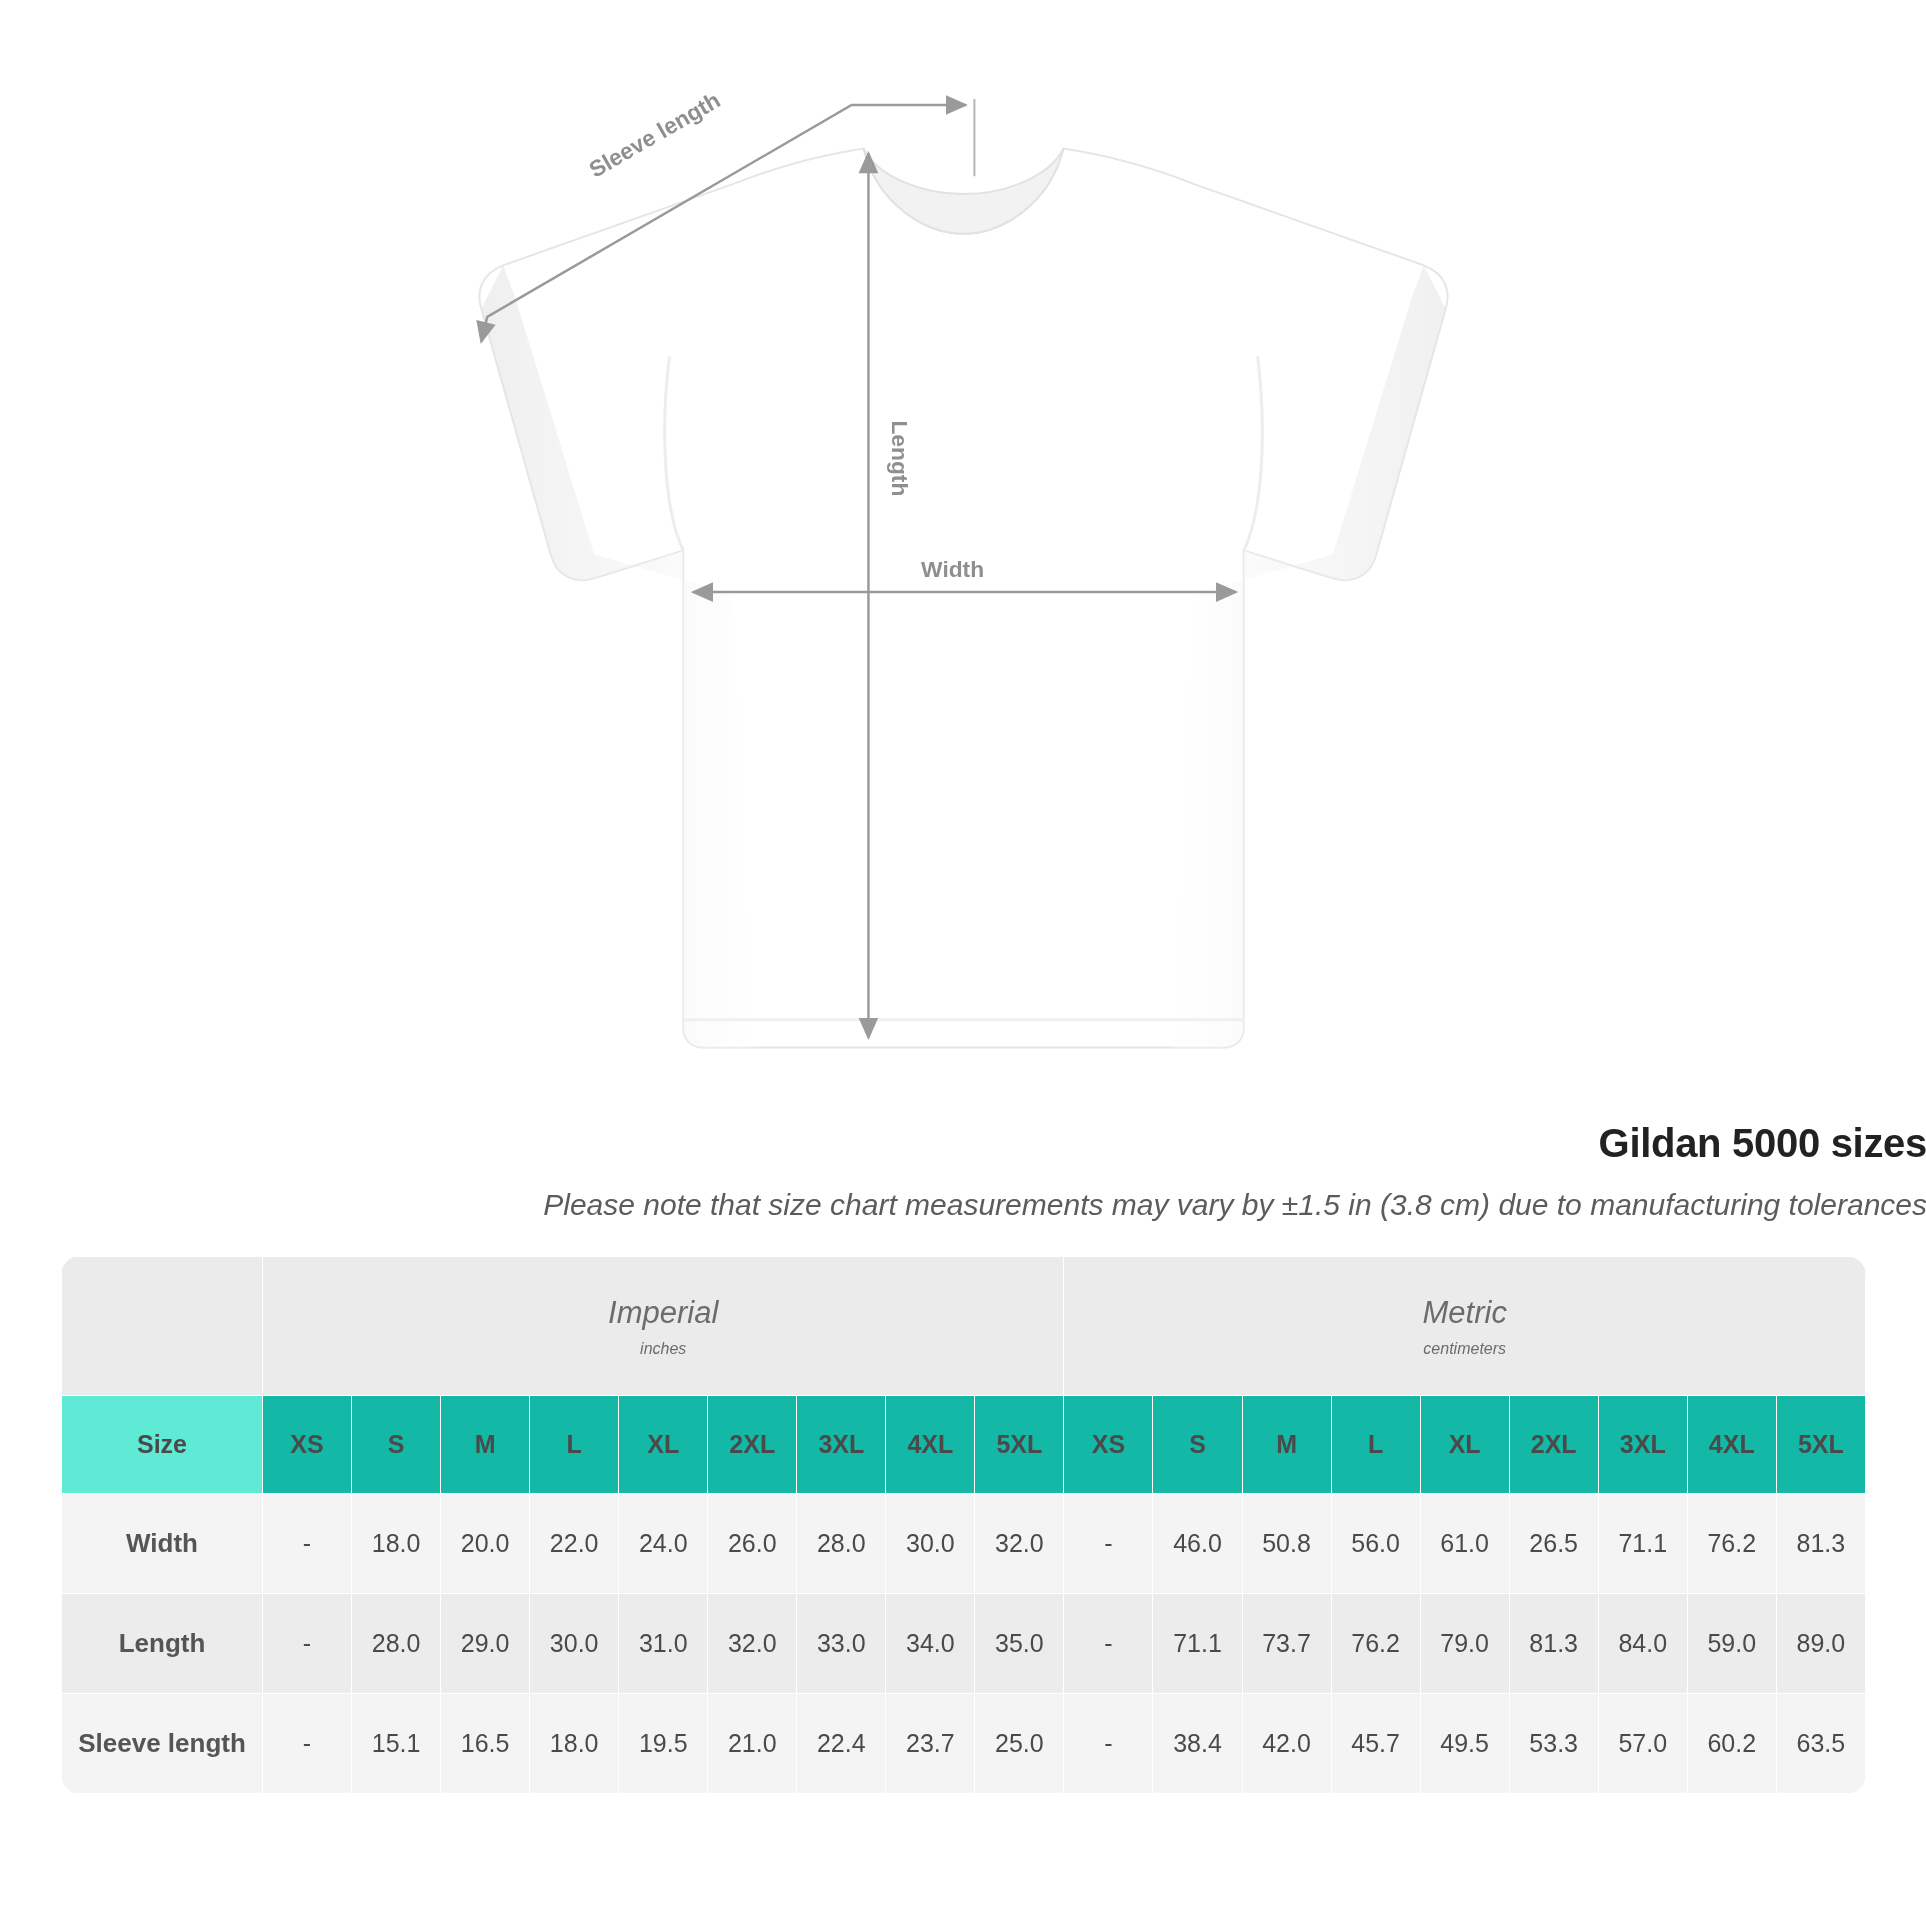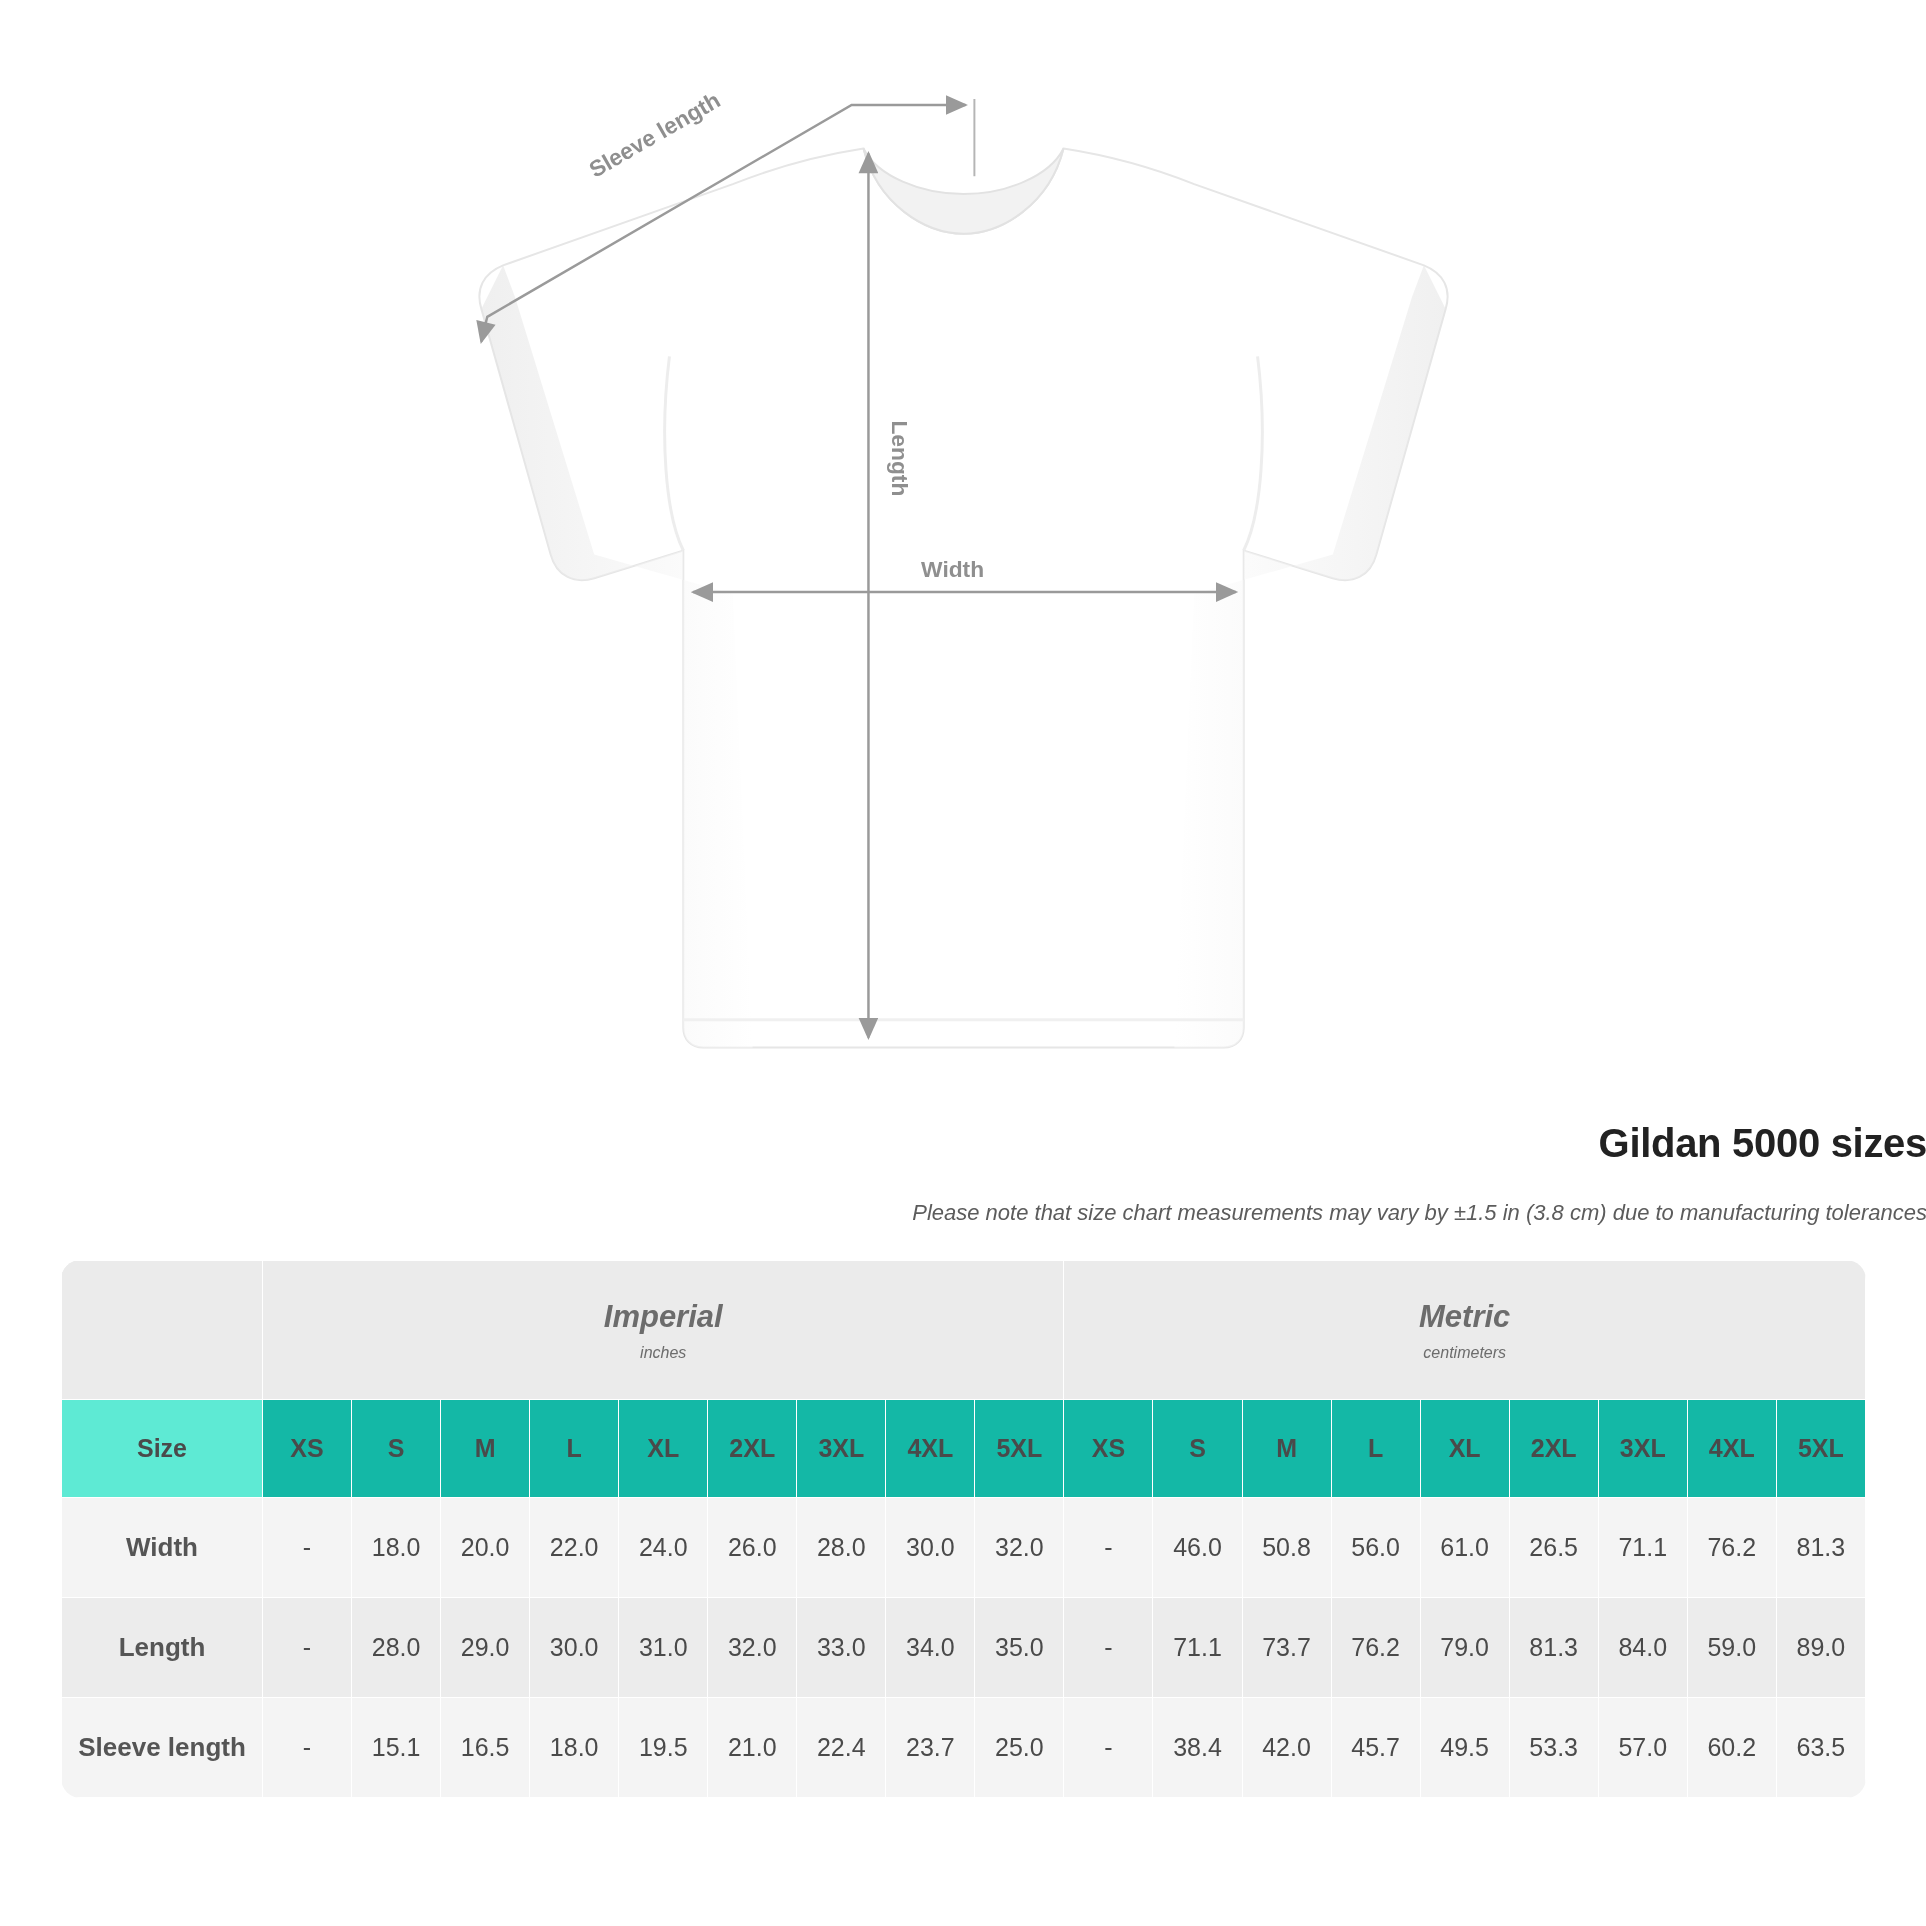--- a/index.html
+++ b/index.html
@@ -38,24 +38,24 @@
     text-align: right;
     margin-top: 22px;
   }
   .chart-title {
     font-size: 40px;
     font-weight: bold;
     color: #222222;
     letter-spacing: -0.3px;
   }
   .chart-note {
-    font-size: 22px;
+    font-size: 30px;
     font-style: italic;
     color: #5c5c5c;
-    margin-top: 34px;
+    margin-top: 22px;
   }
 
   
   .table-wrap {
     margin: 34px 61px 0 61px;
     border-radius: 20px;
     overflow: hidden;
     background: #ffffff;
   }
   table.size-table {
@@ -70,21 +70,21 @@
     color: #4a4a4a;
     border: 1px solid #ffffff;
   }
   .group-head {
     background: #ebebeb;
     height: 139px;
   }
   .group-head .g-name {
     font-size: 31px;
     font-style: italic;
-    font-weight: bold;
+    font-weight: normal;
     color: #6c6c6c;
   }
   .group-head .g-unit {
     font-size: 16px;
     font-style: italic;
     color: #6c6c6c;
     margin-top: 9px;
   }
   .head-row td {
     background: #14b8a6;

